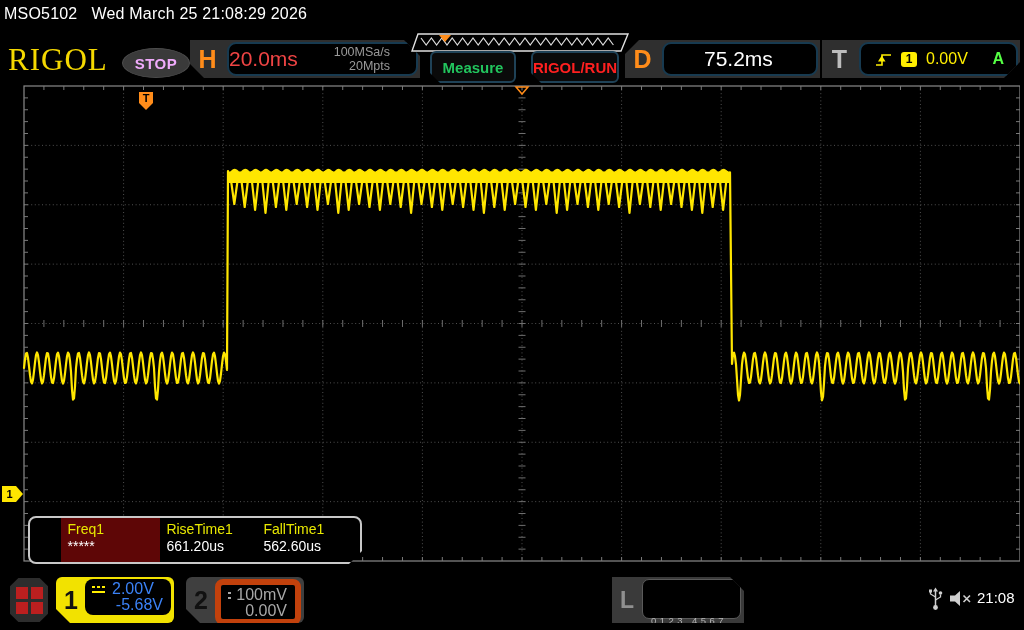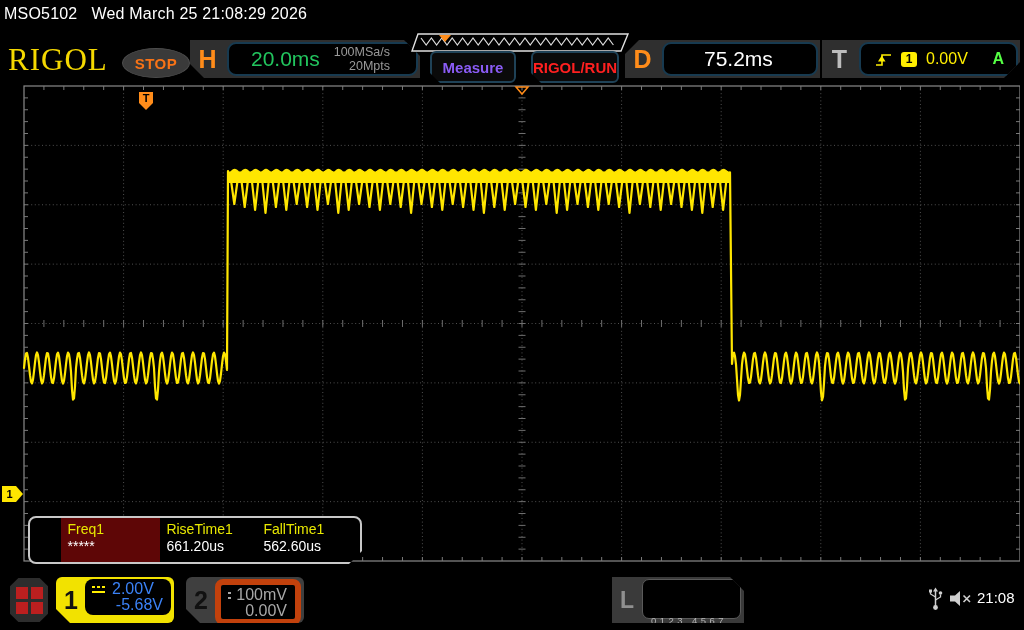--- a/index.html
+++ b/index.html
@@ -10,46 +10,46 @@
   
   .titlebar{left:4px;top:5px;color:#fff;font-size:16px;letter-spacing:0.2px;}
   .titlebar span{margin-right:14px;}
 
   
   .logo{left:8px;top:42px;color:#f5d800;font-family:"Liberation Serif",serif;
         font-weight:normal;font-size:31px;letter-spacing:1px;}
 
   .stop-oval{left:122px;top:48px;width:66px;height:28px;background:#3a3a3a;border:1px solid #4d4d4d;
              border-radius:50%;display:flex;align-items:center;justify-content:center;
-             color:#f97316;font-weight:bold;font-size:15px;letter-spacing:0.5px;}
+             color:#f0abfc;font-weight:bold;font-size:15px;letter-spacing:0.5px;}
 
   
   .tb-group{top:40px;height:38px;background:#2f2f2f;display:flex;align-items:stretch;}
   .tb-letter{width:35px;display:flex;align-items:center;justify-content:center;
              font-size:25px;font-weight:bold;}
   .vbox{flex:1;margin:2px;background:#000;border:2px solid #173a50;border-radius:9px;
         display:flex;align-items:center;}
   .h-group{left:190px;width:230px;clip-path:polygon(0 0,calc(100% - 16px) 0,100% 16px,100% 100%,14px 100%,0 calc(100% - 14px));}
-  .h-main{color:#22c55e;font-size:21px;padding-left:22px;flex:1;}
+  .h-main{color:#ef4444;font-size:21px;flex:1;}
   .h-rate{color:#9a9a9a;font-size:12.5px;text-align:right;line-height:1.15;padding-right:26px;}
   .orange{color:#ff8c1a;}
   .d-group{left:625px;width:195px;clip-path:polygon(14px 0,100% 0,100% 100%,0 100%,0 14px);}
   .d-main{color:#fff;font-size:21px;padding-left:40px;}
   .t-group{left:822px;width:198px;clip-path:polygon(0 0,100% 0,100% calc(100% - 16px),calc(100% - 16px) 100%,0 100%);}
   .t-letter{color:#bdbdbd;}
   .t-box{gap:9px;padding:0 12px 0 14px;}
   .t-level{color:#ffee00;font-size:16px;}
   .t-mode{color:#55ff44;font-size:16px;font-weight:bold;margin-left:auto;}
   .src-badge{background:#ffee00;color:#000;font-weight:bold;font-size:12px;width:16px;height:15px;
              border-radius:3px;display:flex;align-items:center;justify-content:center;}
 
   .tb-btn{top:51px;height:28px;background:#0a0a0a;border:2px solid #1f4257;border-radius:6px;
           display:flex;align-items:center;justify-content:center;font-size:15px;font-weight:bold;
           clip-path:polygon(0 0,100% 0,100% 100%,10px 100%,0 calc(100% - 10px));}
-  .measure-btn{left:430px;width:82px;color:#8b5cf6;text-align:right;}
+  .measure-btn{left:430px;width:82px;color:#22c55e;text-align:right;}
   .stoprun-btn{left:531px;width:84px;color:#ff2020;}
 
   
   .meas{left:28px;top:516px;width:330px;height:44px;background:#000;border:2px solid #c8c8c8;
         border-radius:8px;clip-path:polygon(0 0,100% 0,100% calc(100% - 13px),calc(100% - 13px) 100%,0 100%);
         display:flex;}
   .meas-spacer{width:34px;}
   .meas-cell{padding:3px 4px 0 6px;}
   .meas-cell .lbl{color:#e8e800;font-size:14px;}
   .meas-cell .val{color:#fff;font-size:14px;margin-top:1px;}

